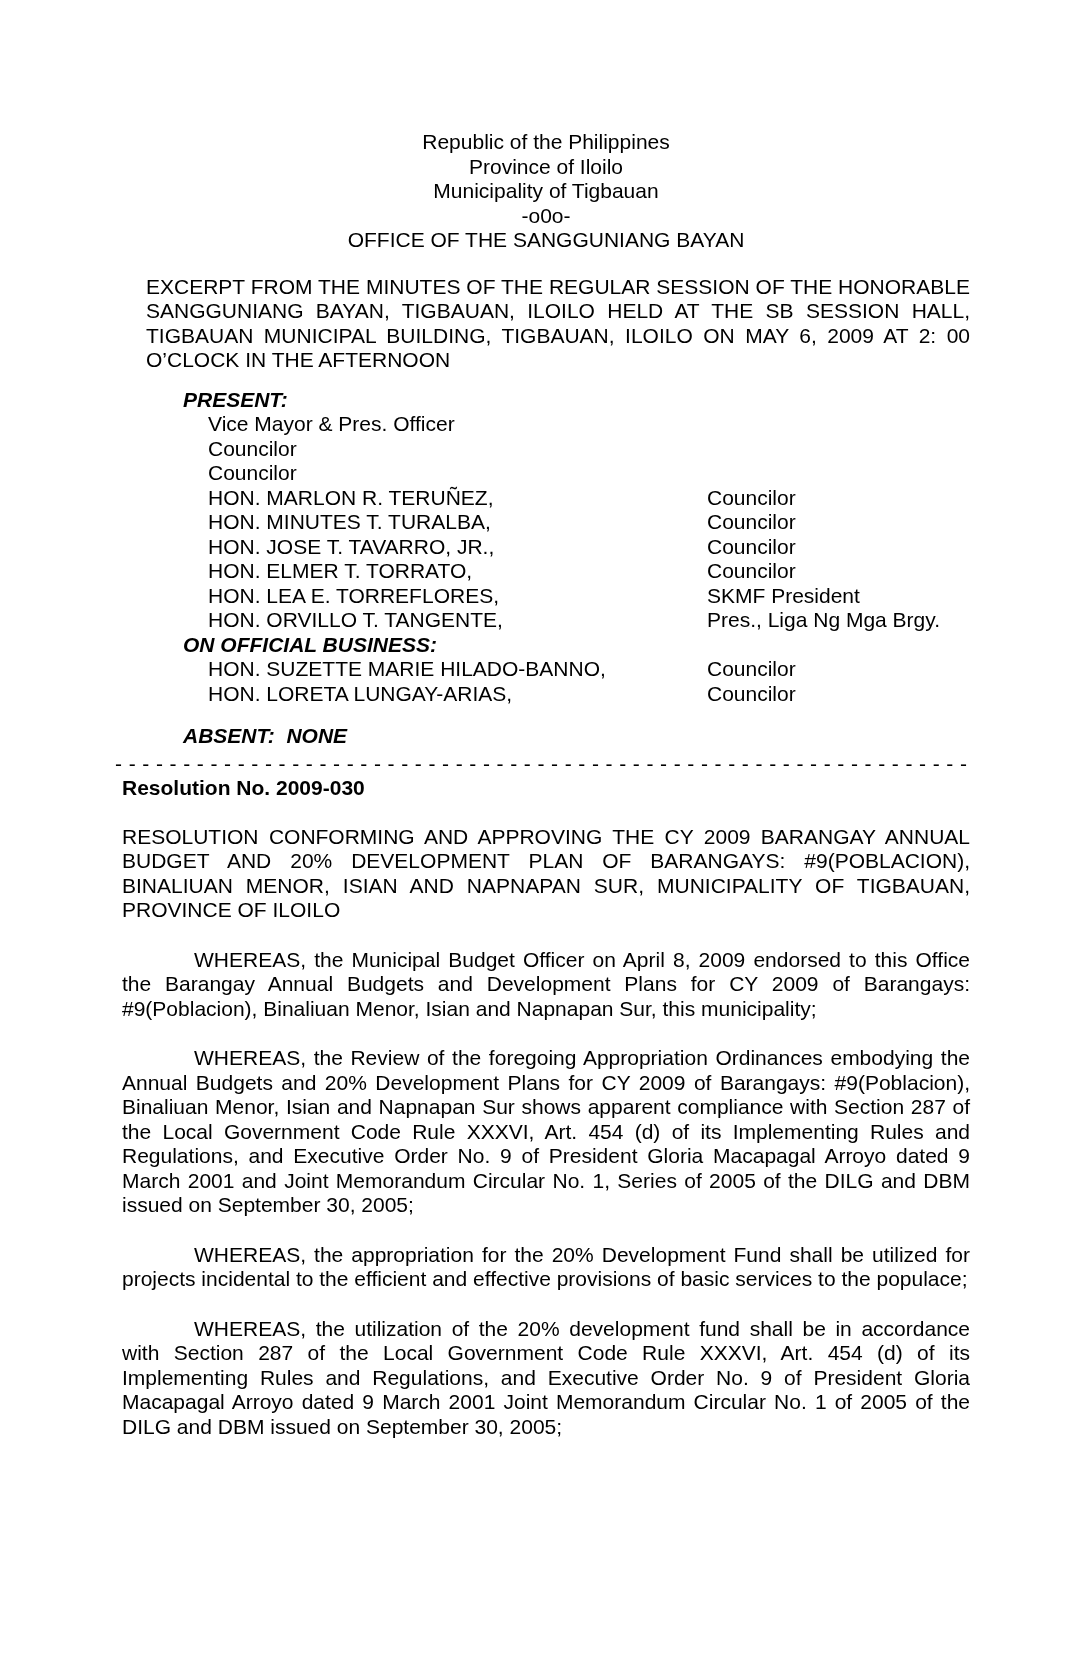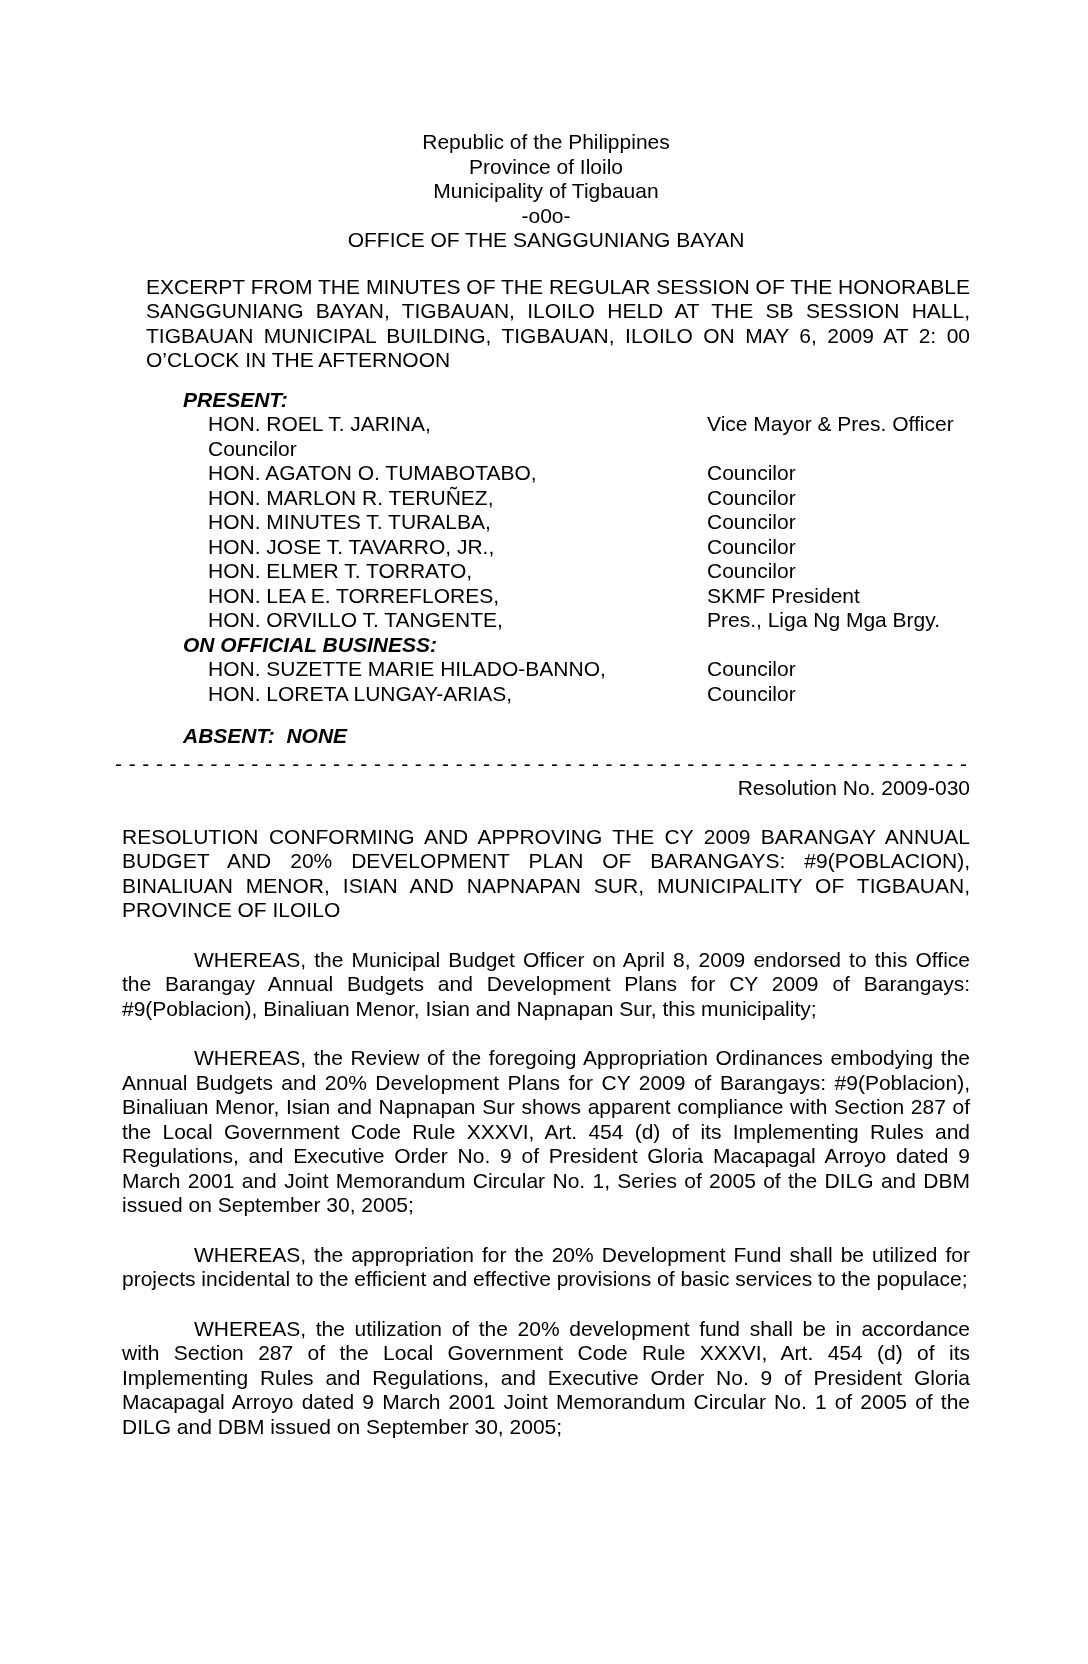--- a/index.html
+++ b/index.html
@@ -36,22 +36,22 @@
   .ob-label { }
   .absent-label { margin-top: 18px; white-space: pre; }
   .section-divider {
     margin-top: 3px;
     margin-left: -7px;
     white-space: nowrap;
     overflow: hidden;
     letter-spacing: 0.4px;
   }
   .resolution-number {
-    text-align: right;
-    font-weight: normal;
+    text-align: left;
+    font-weight: bold;
   }
   .resolution-title {
     margin-top: 24px;
     text-align: justify;
   }
   .whereas-paragraph {
     margin-top: 25px;
     text-align: justify;
     text-indent: 72px;
   }
@@ -67,28 +67,26 @@
     <div>Municipality of Tigbauan</div>
     <div>-o0o-</div>
     <div>OFFICE OF THE SANGGUNIANG BAYAN</div>
   </div>
 
   <div class="excerpt-paragraph">EXCERPT FROM THE MINUTES OF THE REGULAR SESSION OF THE HONORABLE SANGGUNIANG BAYAN, TIGBAUAN, ILOILO HELD AT THE SB SESSION HALL, TIGBAUAN MUNICIPAL BUILDING, TIGBAUAN, ILOILO ON MAY 6, 2009 AT 2: 00 O’CLOCK IN THE AFTERNOON</div>
 
   <div class="section-label present-label">PRESENT:</div>
 
   <div class="member-row">
-    <span class="member-name">HON. ROEL T. JARINA,</span>
     <span class="member-role">Vice Mayor &amp; Pres. Officer</span>
   </div>
   <div class="member-row">
     <span class="member-role">Councilor</span>
   </div>
   <div class="member-row">
-    <span class="member-name">HON. AGATON O. TUMABOTABO,</span>
     <span class="member-role">Councilor</span>
   </div>
   <div class="member-row">
     <span class="member-name">HON. MARLON R. TERUÑEZ,</span>
     <span class="member-role">Councilor</span>
   </div>
   <div class="member-row">
     <span class="member-name">HON. MINUTES T. TURALBA,</span>
     <span class="member-role">Councilor</span>
   </div>

